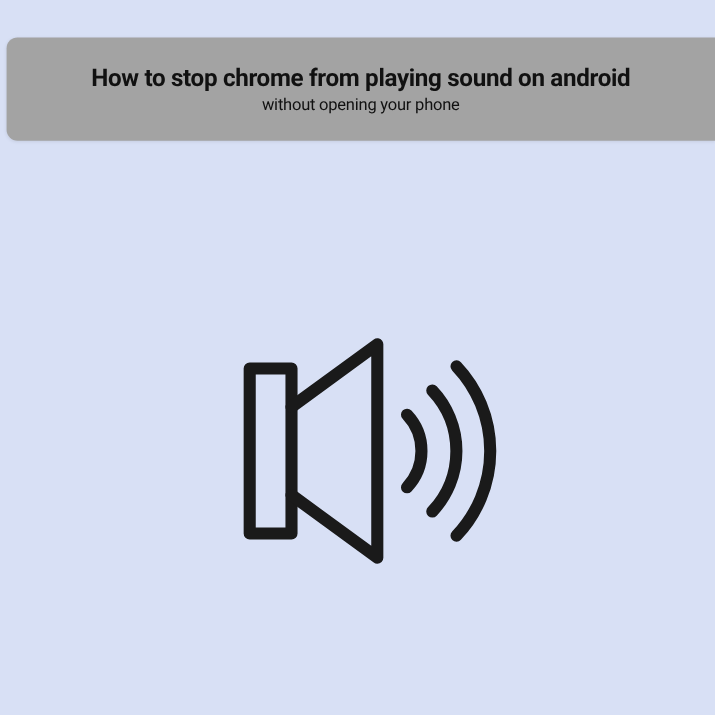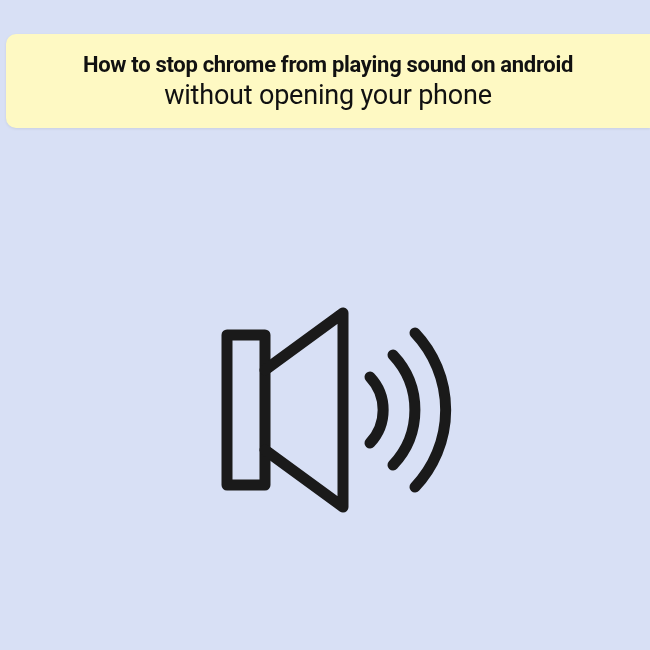--- a/index.html
+++ b/index.html
@@ -8,39 +8,39 @@
     background: #d8e0f5;
     font-family: -apple-system, BlinkMacSystemFont, "Segoe UI", Roboto, Helvetica, Arial, sans-serif;
     position: relative;
   }
   .header-card {
     position: absolute;
     top: 34px;
     left: 6px;
     right: 0;
     height: 94px;
-    background: #fef9c3;
+    background: #a3a3a3;
     border-radius: 10px 0 0 10px;
     box-shadow: 0 1px 3px rgba(0,0,0,0.08);
     display: flex;
     flex-direction: column;
     justify-content: center;
     align-items: center;
     padding: 14px 20px;
   }
   .title-line {
     font-size: 22px;
     font-weight: 700;
     color: #111111;
     letter-spacing: -0.3px;
     text-align: center;
     white-space: nowrap;
   }
   .subtitle-line {
-    font-size: 27px;
+    font-size: 15px;
     font-weight: 400;
     color: #111111;
     letter-spacing: -0.2px;
     text-align: center;
     margin-top: 2px;
   }
   .icon-area {
     position: absolute;
     top: 180px;
     left: 0;

